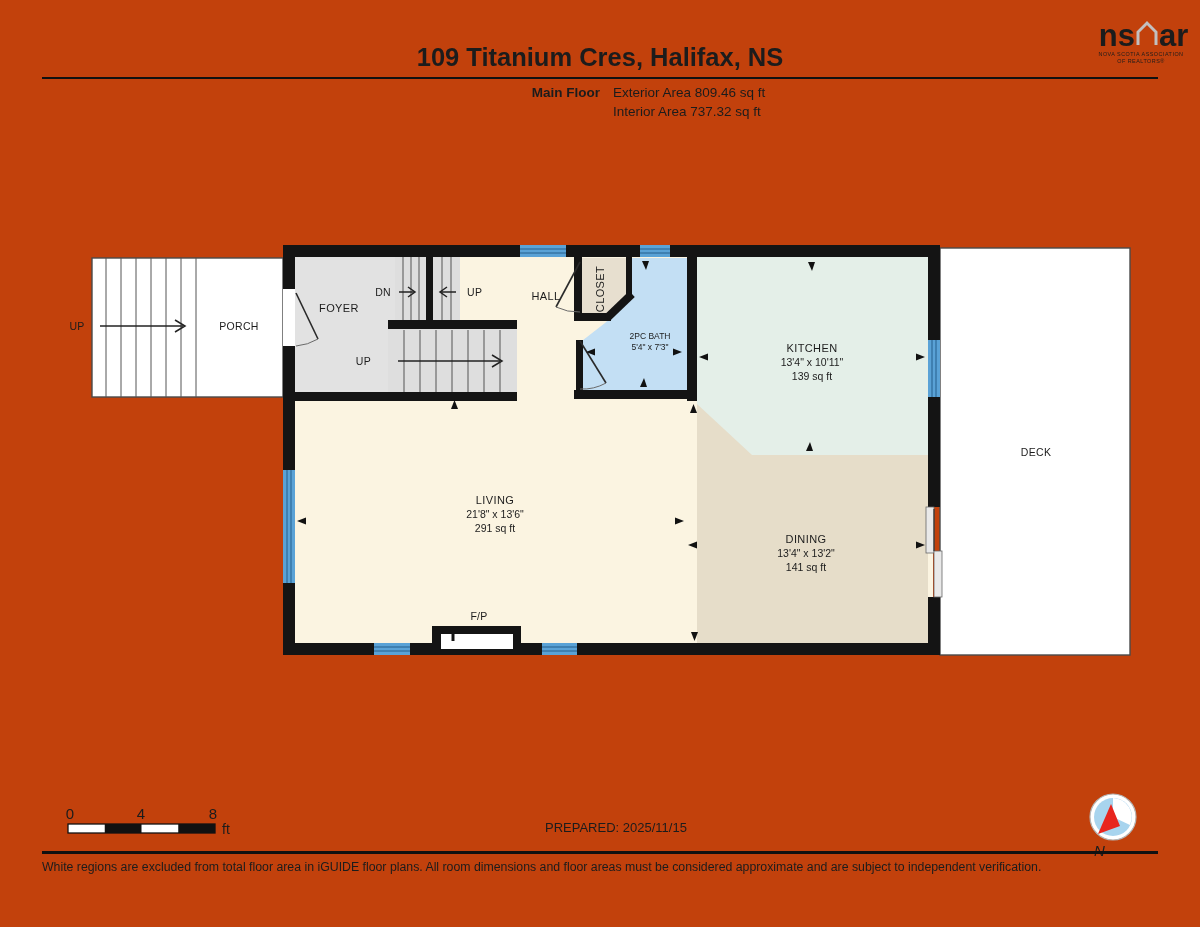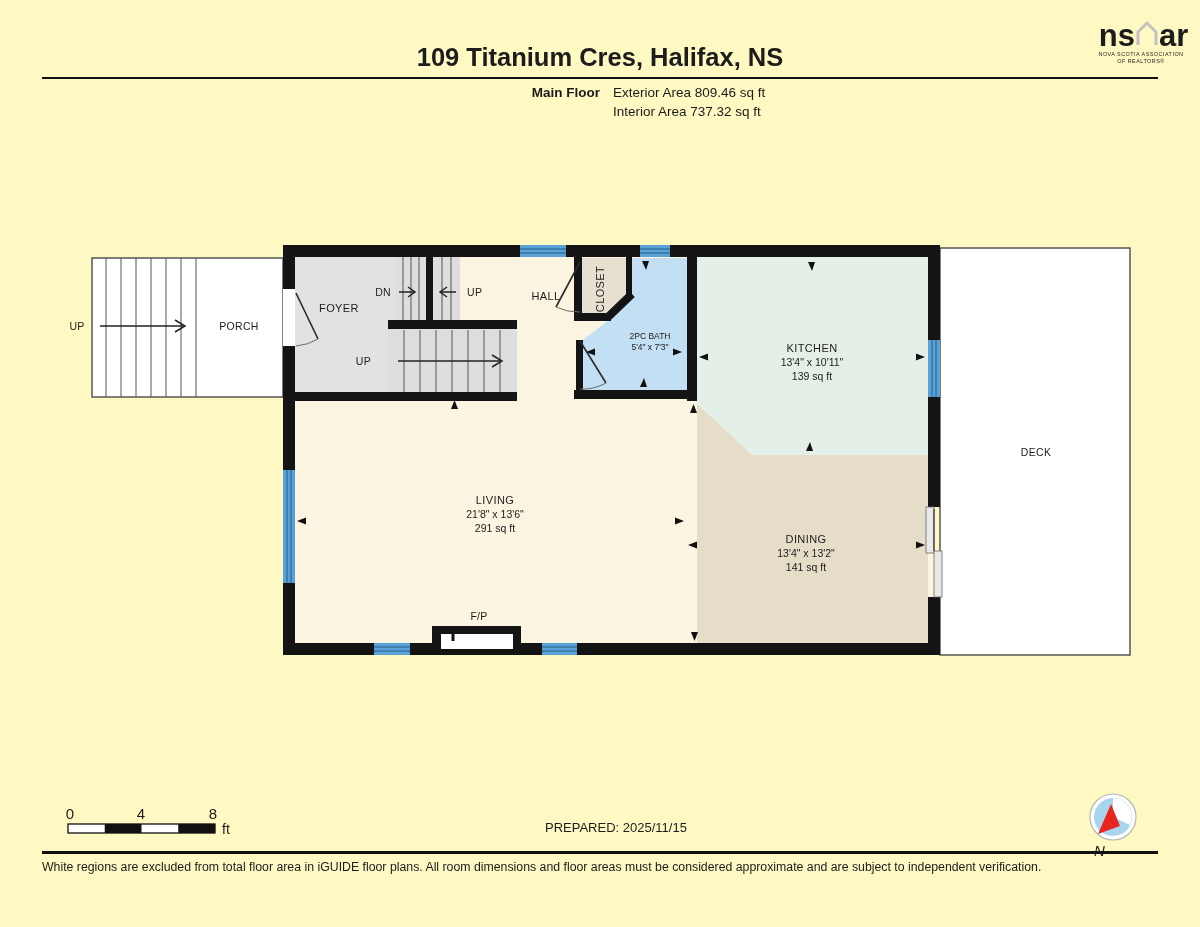--- a/index.html
+++ b/index.html
@@ -3,21 +3,21 @@
 <meta charset="utf-8">
 <style>
   :root{
     --c-wall:#141414; --c-window:#5aa2d6; --c-window-dark:#245f8c;
     --c-living:#fbf4e1; --c-foyer:#e2e2e2; --c-closet:#e7dfcf;
     --c-bath:#c3dff4; --c-kitchen:#e4efe8; --c-dining:#e6ddc9;
     --c-stair:#dedede; --c-text:#1c1c1c; --c-logo:#c2c0c0; --c-red:#e8251e;
     --c-compass:#a8d4ee;
   }
   html,body{margin:0;padding:0;background:#fff;}
-  #page{position:relative;width:1200px;height:927px;background:#fef9c3;
+  #page{position:relative;width:1200px;height:927px;background:#c2410c;
         font-family:"Liberation Sans", sans-serif;overflow:hidden;}
   svg text{font-family:"Liberation Sans", sans-serif;fill:var(--c-text);}
   .wall{fill:var(--c-wall);}
   .thinbox{fill:#ffffff;stroke:#4a4a4a;stroke-width:1.4;}
   .stair{fill:var(--c-stair);}
   .stairline{stroke:#555;stroke-width:1;}
   .win{fill:var(--c-window);}
   .winline{stroke:var(--c-window-dark);stroke-width:1;}
   .doorleaf{stroke:#2a2a2a;stroke-width:1.6;fill:none;}
   .doorarc{stroke:#6a6a6a;stroke-width:1;fill:none;}

